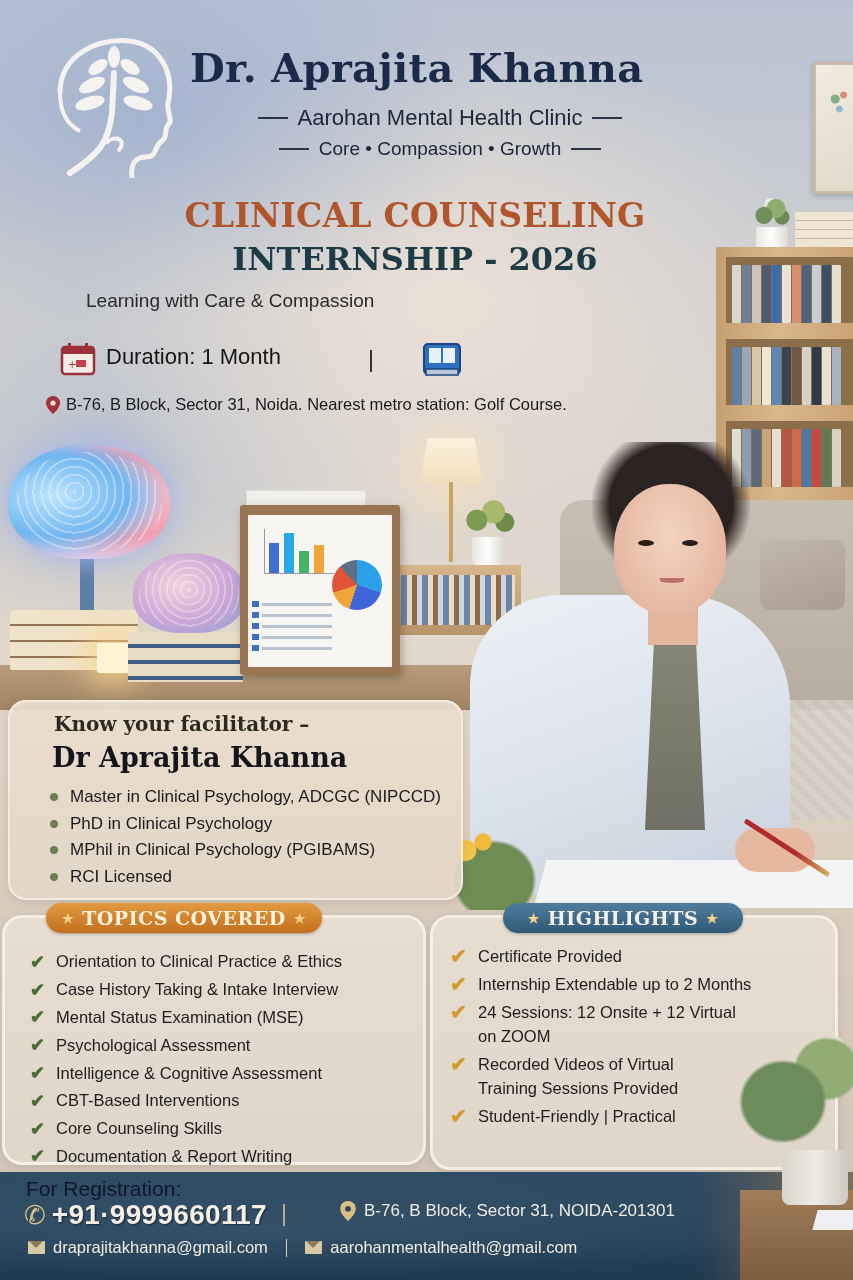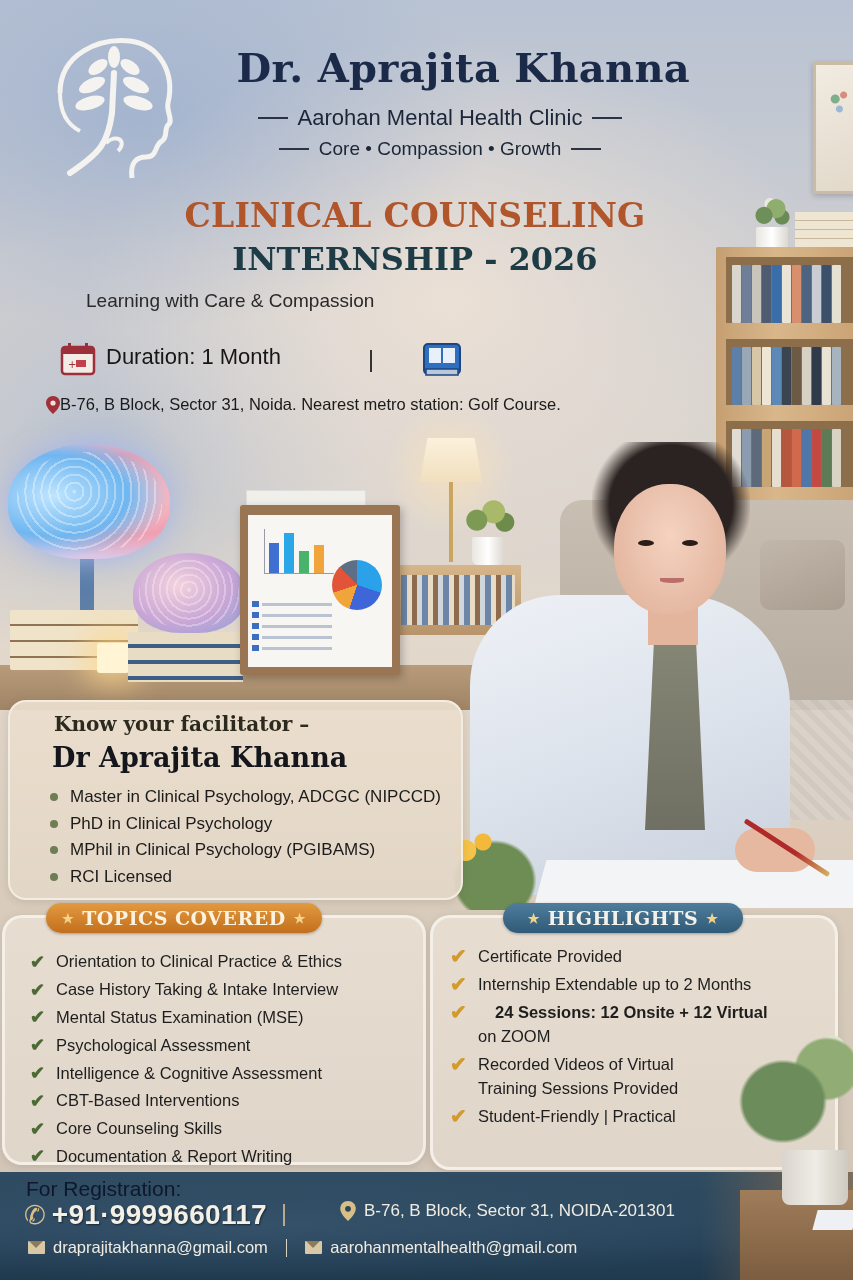--- a/index.html
+++ b/index.html
@@ -192,21 +192,21 @@
     left: 782px; top: 1150px; width: 66px; height: 55px;
     background: linear-gradient(90deg, #d9d5cd, #efece6, #cfcac0); border-radius: 2px 2px 8px 8px;
   }
   .desk-bottom { left: 740px; top: 1190px; width: 113px; height: 90px;
     background: linear-gradient(180deg, #a07d5a, #7c5d40); }
   .desk-paper { left: 815px; top: 1210px; width: 40px; height: 20px; background: #eef0f3; transform: skewX(-15deg); }
 
   
   .logo { left: 50px; top: 33px; width: 132px; height: 150px; }
   .title-name {
-    left: 190px; top: 44px; width: 500px; text-align: right;
+    left: 190px; top: 44px; width: 500px; text-align: left;
     font-family: "DejaVu Serif", serif; font-weight: bold;
     font-size: 40px; color: #1a2a48; letter-spacing: 0.3px;
   }
   .clinic-line {
     left: 200px; top: 105px; width: 480px; display: flex; align-items: center; justify-content: center; gap: 10px;
     font-size: 22px; color: #1b2638;
   }
   .tag-line {
     left: 230px; top: 138px; width: 420px; display: flex; align-items: center; justify-content: center; gap: 10px;
     font-size: 19px; color: #1b2638;
@@ -226,21 +226,21 @@
     left: 86px; top: 290px; width: 630px; text-align: left;
     font-size: 19px; color: #2a2a2a;
   }
 
   .info-row { left: 60px; top: 340px; width: 640px; height: 48px; }
   .info-item { position: absolute; display: flex; align-items: flex-start; gap: 10px; }
   .info-big { font-size: 22px; color: #161616; line-height: 30px; }
   .info-small { font-size: 17px; color: #161616; line-height: 18px; }
   .sep-bar { position: absolute; left: 310px; top: 10px; width: 2px; height: 22px; background: #333; }
   .address-top {
-    left: 46px; top: 395px; display: flex; align-items: center; gap: 0;
+    left: 46px; top: 395px; display: flex; align-items: center; gap: 6px;
     font-size: 16.5px; color: #1a1a1a;
   }
 
   
   .fac-card {
     left: 8px; top: 700px; width: 455px; height: 200px;
     background: linear-gradient(180deg, rgba(235,222,205,0.93), rgba(226,214,198,0.93));
     border-radius: 18px; border: 2px solid rgba(245,238,228,0.9);
     box-shadow: 0 2px 8px rgba(90,70,40,0.15);
   }
@@ -271,21 +271,21 @@
   }
   .pill-topics { left: 46px; top: 903px; width: 276px; background: linear-gradient(180deg, #e39a3f, #c26f1d); color: #fbf2df; box-shadow: 0 1px 3px rgba(0,0,0,0.3); }
   .pill-highlights { left: 503px; top: 903px; width: 240px; background: linear-gradient(180deg, #4f7d9b, #2f5a78); color: #f4f1ea; box-shadow: 0 1px 3px rgba(0,0,0,0.3); }
   .star { font-size: 13px; color: #f3d38a; }
 
   .topic-list { position: absolute; left: 30px; top: 948px; list-style: none; }
   .topic-list li { display: flex; align-items: center; gap: 8px; height: 27.8px; font-size: 16.5px; color: #1e1e1e; }
   .check-green { color: #4b6a34; font-size: 18px; font-weight: bold; width: 18px; }
   .hl-list { position: absolute; left: 450px; top: 944px; list-style: none; }
   .hl-list li { display: flex; align-items: flex-start; gap: 8px; font-size: 16.5px; color: #1e1e1e; line-height: 24px; margin-bottom: 4px; }
-  .hl-list li.bold-item .hl-text { font-weight: bold; margin-left: 17px; }
+  .hl-list li.bold-item .hl-text { font-weight: normal; }
   .check-gold { color: #d39a2c; font-size: 20px; font-weight: bold; width: 20px; line-height: 24px; }
   .hl-sub { display: block; font-weight: normal; }
 
   
   .footer {
     left: 0; top: 1172px; width: 853px; height: 108px;
     background:
       radial-gradient(ellipse at 30% 50%, rgba(60,90,115,0.6), transparent 70%),
       linear-gradient(180deg, #2f4c62, #27435a 60%, #1f394d);
   }

